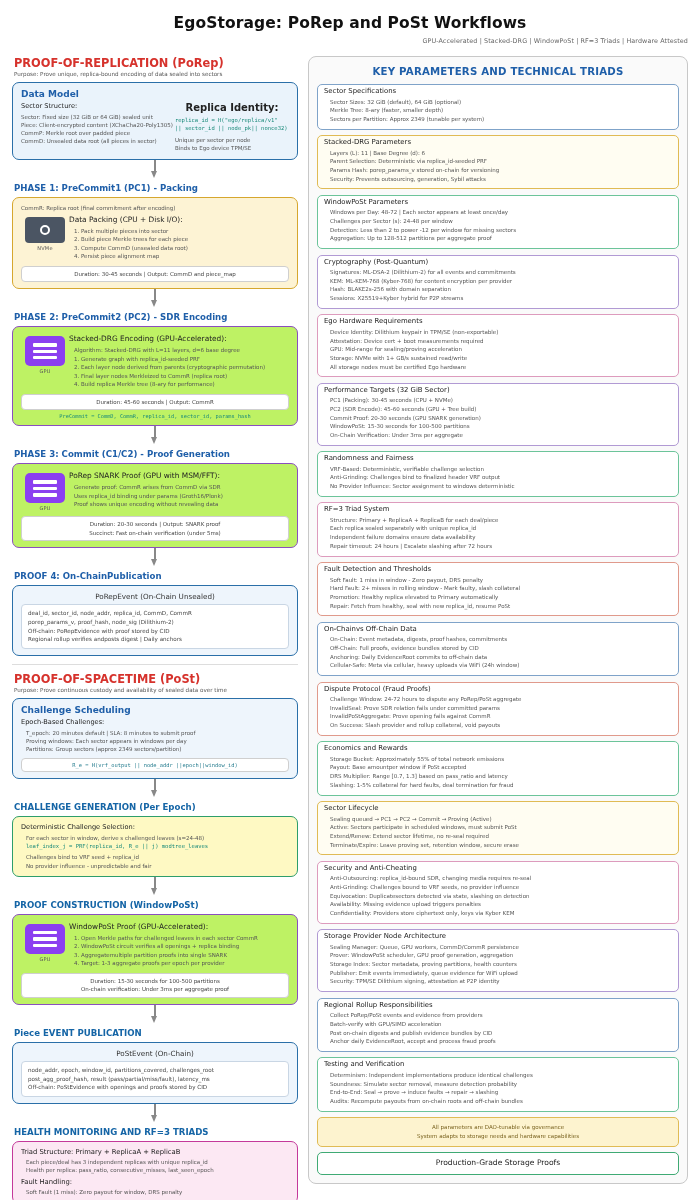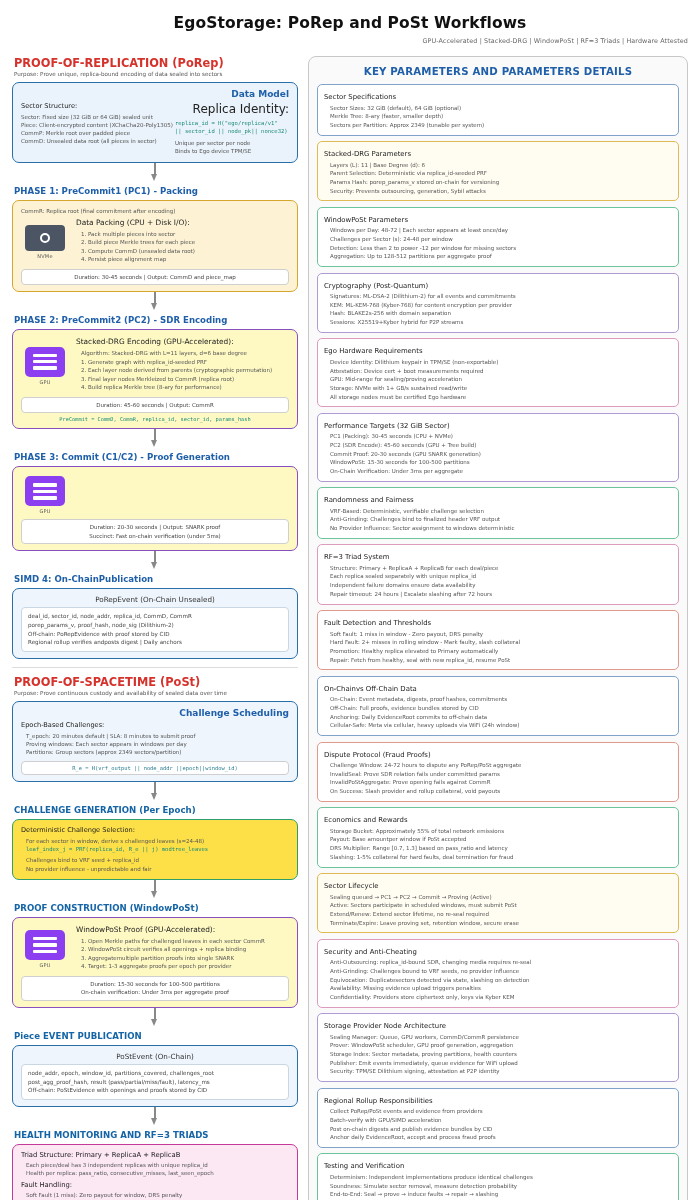--- a/index.html
+++ b/index.html
@@ -33,50 +33,50 @@
   .sec-sub { font-size: 5.6px; color: #555; margin: 0 0 5px 2px; }
 
   .phase-head {
     font-size: 8.6px; font-weight: bold; color: #1f5fa9; margin: 4px 0 4px 2px;
   }
   .phase-head.teal { color: #1565a6; }
 
   .box { border-radius: 7px; padding: 6px 8px; position: relative; }
   .box-blue   { background: #eaf3fb; border: 1.4px solid #2a6fa8; }
   .box-yellow { background: #fdf3d4; border: 1.4px solid #d6a72e; }
-  .box-purple { background: #fef9c3; border: 1.4px solid #8a4fbe; }
+  .box-purple { background: #bef264; border: 1.4px solid #8a4fbe; }
   .box-lblue  { background: #eef5fc; border: 1.4px solid #2a6fa8; }
-  .box-green  { background: #fde047; border: 1.4px solid #2e9e6b; }
+  .box-green  { background: #fef9c3; border: 1.4px solid #2e9e6b; }
   .box-pink   { background: #fce8f3; border: 1.4px solid #c4399a; }
 
-  .box-title { text-align: right; font-size: 9px; font-weight: bold; color: #1f5fa9; margin-bottom: 3px; }
+  .box-title { text-align: left; font-size: 9px; font-weight: bold; color: #1f5fa9; margin-bottom: 3px; }
   .box-title-plain { text-align: center; font-size: 7.2px; color: #333; margin-bottom: 3px; }
 
   .dm-cols { display: flex; gap: 2px; }
   .dm-col { flex: 1; }
   .dm-col-a { flex: 0 0 152px; }
   .lbl { font-size: 6.6px; color: #222; margin-bottom: 2.5px; }
-  .lbl-r { font-size: 12px; color: #222; margin-bottom: 2.5px; text-align: right; }
+  .lbl-r { font-size: 10px; color: #222; margin-bottom: 2.5px; text-align: center; font-weight: bold; }
   .ln { font-size: 5.5px; color: #555; line-height: 1.5; }
   .ln-mono { font-size: 5.5px; color: #1a8a7a; line-height: 1.5;
              font-family: "DejaVu Sans Mono", "Liberation Mono", monospace; }
   .ln-c { font-size: 5.6px; color: #444; line-height: 1.55; }
 
   .arrow-wrap { height: 19px; display: flex; align-items: center; justify-content: center; }
   .arrow { width: 9px; height: 19px; position: relative; }
   .arrow::before {
     content: ""; position: absolute; left: 3.6px; top: 0; width: 1.6px; height: 12px; background: #888;
   }
   .arrow::after {
     content: ""; position: absolute; left: 0.6px; top: 11px;
     border-left: 3.8px solid transparent; border-right: 3.8px solid transparent;
     border-top: 7px solid #888;
   }
 
-  .icon-row { display: flex; gap: 7px; align-items: center; }
+  .icon-row { display: flex; align-items: flex-start; }
   .hw-ico { width: 48px; flex: 0 0 48px; text-align: center; padding-top: 3px; }
   .ico-nvme {
     width: 40px; height: 26px; border-radius: 4px; background: #4b5563; margin: 0 auto;
     display: flex; align-items: center; justify-content: center;
   }
   .ico-nvme i { display: block; width: 10px; height: 10px; border-radius: 50%;
                 border: 2.6px solid #fff; }
   .ico-gpu {
     width: 40px; height: 30px; border-radius: 5px; background: #8b3ff0; margin: 0 auto;
     display: flex; flex-direction: column; align-items: center; justify-content: center; gap: 3px;
@@ -106,21 +106,21 @@
 
   
   .right-panel {
     border: 1.2px solid #c8c8c8; border-radius: 8px; background: #fafafa;
     padding: 7px 8px 8px 8px;
   }
   .right-title {
     text-align: center; font-size: 10.2px; font-weight: bold; color: #1f5fa9;
     margin: 2px 0 7px 0; letter-spacing: .2px;
   }
-  .card { background: #fff; border-radius: 5px; padding: 8px 6px 5px 6px; margin-bottom: 5.5px; }
+  .card { background: #fff; border-radius: 5px; padding: 2px 6px 5px 6px; margin-bottom: 5.5px; }
   .card h5 { font-size: 6.9px; font-weight: normal; color: #222; margin-bottom: 2.5px; }
   .card p { font-size: 5.5px; color: #555; line-height: 1.58; padding-left: 6px; }
   .c-blue   { border: 1.1px solid #7fa3c9; }
   .c-yellow { border: 1.1px solid #e0bb55; background: #fffdf2; }
   .c-green  { border: 1.1px solid #6cc49a; }
   .c-purple { border: 1.1px solid #b19ad4; }
   .c-pink   { border: 1.1px solid #dd9bbd; }
   .c-red    { border: 1.1px solid #e09a8c; }
 
   .note-yellow {
@@ -232,32 +232,38 @@
       <div class="box box-purple">
         <div class="icon-row">
           <div class="hw-ico">
             <div class="ico-gpu">
                 <i></i>
                 <i></i>
                 <i></i>
               </div>
             <div class="ico-cap">GPU</div>
           </div>
+          <div class="icon-body">
+            <h4>PoRep SNARK Proof (GPU with MSM/FFT):</h4>
+            <div class="step indent2">Generate proof: CommR arises from CommD via SDR</div>
+            <div class="step indent2">Uses replica_id binding under params (Groth16/Plonk)</div>
+            <div class="step indent2">Proof shows unique encoding without revealing data</div>
+          </div>
         </div>
         <div class="dur">
           <div>Duration: 20-30 seconds | Output: SNARK proof</div>
           <div>Succinct: Fast on-chain verification (under 5ms)</div>
         </div>
       </div>
 
       <div class="arrow-wrap">
           <div class="arrow"></div>
         </div>
 
-      <div class="phase-head">SIMD 4: On-ChainPublication</div>
+      <div class="phase-head">PROOF 4: On-ChainPublication</div>
       <div class="box box-lblue">
         <div class="box-title-plain">PoRepEvent (On-Chain Unsealed)</div>
         <div class="evt-box">
           <div class="ln-c">deal_id, sector_id, node_addr, replica_id, CommD, CommR</div>
           <div class="ln-c">porep_params_v, proof_hash, node_sig (Dilithium-2)</div>
           <div class="ln-c">Off-chain: PoRepEvidence with proof stored by CID</div>
           <div class="ln-c">Regional rollup verifies andposts digest | Daily anchors</div>
         </div>
       </div>
 
@@ -342,21 +348,21 @@
         <div class="ln indent2">Health per replica: pass_ratio, consecutive_misses, last_seen_epoch</div>
         <div class="sub-h" style="margin-top:4px">Fault Handling:</div>
         <div class="ln indent2">Soft Fault (1 miss): Zero payout for window, DRS penalty</div>
 
       </div>
 
     </div>
 
     <div class="col-right">
       <div class="right-panel">
-        <div class="right-title">KEY PARAMETERS AND PARAMETERS DETAILS</div>
+        <div class="right-title">KEY PARAMETERS AND TECHNICAL TRIADS</div>
         <div id="cards-host">
             <div class="card c-blue">
               <h5>Sector Specifications</h5>
               <p>Sector Sizes: 32 GiB (default), 64 GiB (optional)</p>
               <p>Merkle Tree: 8-ary (faster, smaller depth)</p>
               <p>Sectors per Partition: Approx 2349 (tunable per system)</p>
             </div>
             <div class="card c-yellow">
               <h5>Stacked-DRG Parameters</h5>
               <p>Layers (L): 11 | Base Degree (d): 6</p>

